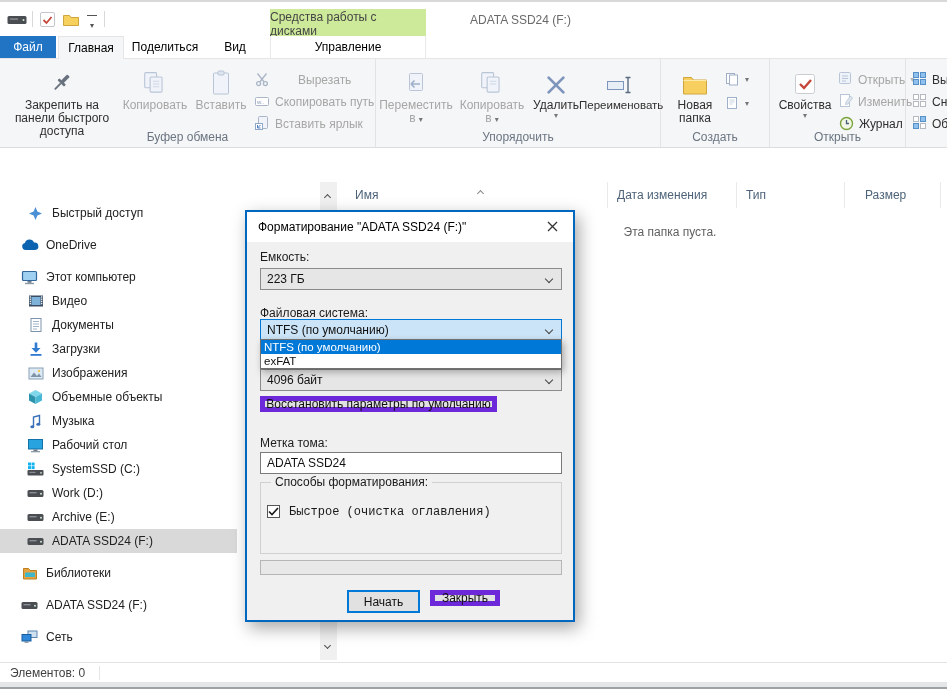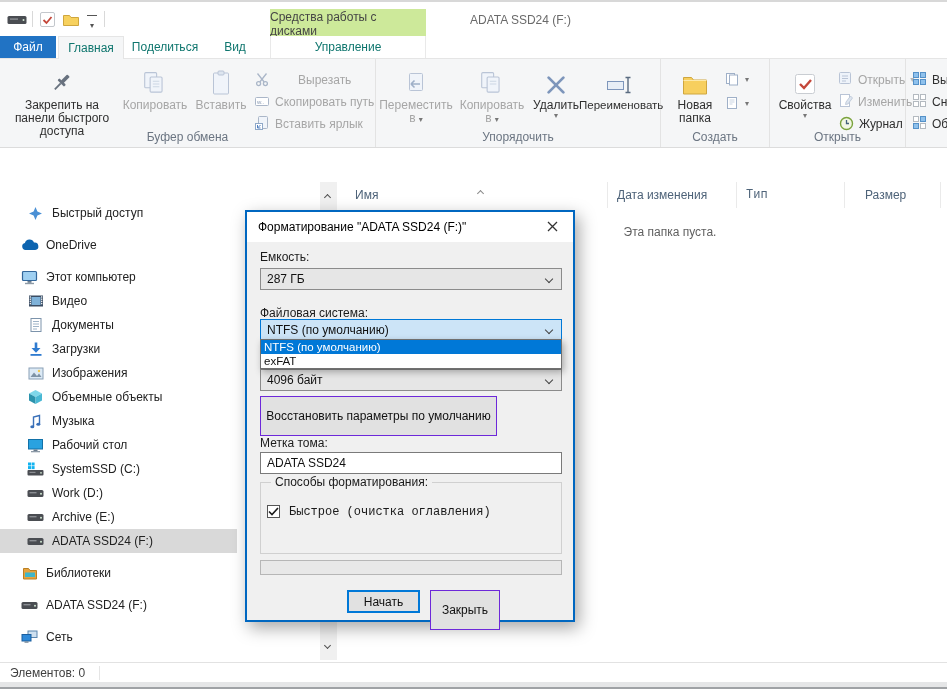--- a/index.html
+++ b/index.html
@@ -10,21 +10,21 @@
 .chev { display:inline-block; width:6px; height:6px; border-right:1.4px solid #555; border-bottom:1.4px solid #555; transform:rotate(45deg); }
 .chev.up { transform:rotate(-135deg); }
 .chev.sm { width:5px; height:5px; }
 
 .titlebar { position:absolute; left:0; top:0; width:947px; height:36px; background:#fff; border-top:2px solid #d8d8d8; }
 .qat-sep { position:absolute; top:9px; width:1px; height:16px; background:#d9d9d9; }
 .ctx-tab { position:absolute; left:270px; top:7px; width:156px; height:29px; display:flex; align-items:center; justify-content:center; color:#454545; background:var(--contextual-tab-bg); }
 .win-title { position:absolute; left:470px; top:11px; color:#6a6a6a; }
 
 .tabrow { position:absolute; left:0; top:36px; width:947px; height:22px; background:#fff; }
-.tab { position:absolute; top:0; height:22px; display:flex; align-items:center; justify-content:center; color:#0f766e; cursor:default; }
+.tab { position:absolute; top:0; height:22px; display:flex; align-items:center; justify-content:center; color:#000000; cursor:default; }
 .tab.file { background:var(--file-tab); color:#fff; }
 .tab.sel { background:var(--ribbon-bg); border:1px solid #e5e5e5; border-bottom:none; height:23px; z-index:2; }
 .tab.manage { border-left:1px solid #e9e9e9; border-right:1px solid #e9e9e9; }
 
 .ribbon { position:absolute; left:0; top:58px; width:947px; height:90px; background:var(--ribbon-bg); border-top:1px solid #e5e5e5; border-bottom:1px solid #dcdcdc; }
 .rgroup { position:absolute; top:0; height:88px; border-right:1px solid #e3e3e3; }
 .rgroup.last { border-right:none; }
 .rgl { position:absolute; bottom:3px; left:0; right:0; text-align:center; color:#6b7582; }
 .rbig { position:absolute; top:4px; display:flex; flex-direction:column; align-items:center; text-align:center; cursor:default; }
 .ric { height:36px; display:flex; align-items:flex-end; justify-content:center; padding-bottom:2px; }
@@ -54,21 +54,21 @@
 .dialog { position:absolute; left:245px; top:210px; width:330px; height:412px; background:var(--dialog-bg); border:2px solid #0067c0; box-shadow:4px 6px 16px rgba(0,0,0,.35); z-index:10; }
 .dlg-title { position:absolute; left:0; top:0; right:0; height:30px; background:#fff; display:flex; align-items:center; padding-left:11px; color:#000; }
 .dlg-close { position:absolute; right:10px; top:8px; width:22px; height:16px; display:flex; align-items:center; justify-content:center; cursor:default; }
 .dlbl { position:absolute; left:13px; color:#1a1a1a; }
 .combo { position:absolute; left:13px; width:302px; height:22px; background:#e6e6e6; border:1px solid #8b8b8b; display:flex; align-items:center; padding:0 24px 0 6px; color:#111; }
 .combo .chev { position:absolute; right:9px; top:7px; border-color:#444; }
 .combo.focus { background:#cce4f7; border-color:var(--accent); }
 .ddl { position:absolute; left:13px; top:127px; width:302px; background:#fff; border:1px solid #707070; z-index:30; box-shadow:2px 3px 7px rgba(0,0,0,.3); }
 .ddl-item { height:14px; line-height:14px; padding-left:3px; font-size:11.5px; color:#111; }
 .ddl-item.sel { background:var(--dropdown-selected-bg); color:#fff; }
-.btn { position:absolute; height:40px; background:#e1e1e1; border:1px solid #6d28d9; display:flex; align-items:center; justify-content:center; color:#111; cursor:default; }
+.btn { position:absolute; height:16px; background:#e1e1e1; border:5px solid #6d28d9; display:flex; align-items:center; justify-content:center; color:#111; cursor:default; }
 .btn.def { border:2px solid var(--accent); height:23px; }
 .groupbox { position:absolute; left:13px; top:270px; width:302px; height:72px; border:1px solid #d0d0d0; }
 .legend { position:absolute; left:24px; top:263px; background:var(--dialog-bg); padding:0 4px; color:#1a1a1a; }
 .cb { position:absolute; left:20px; top:293px; width:13px; height:13px; background:#fff; border:1px solid #555; display:flex; align-items:center; justify-content:center; }
 .prog { position:absolute; left:13px; top:348px; width:302px; height:15px; background:#e8e8e8; border:1px solid #b6b6b6; }
 .txtinput { position:absolute; left:13px; top:240px; width:302px; height:22px; background:#fff; border:1px solid #7a7a7a; display:flex; align-items:center; padding-left:6px; color:#111; }
 
 .statusbar { position:absolute; left:0; top:662px; width:947px; height:20px; background:#fff; border-top:1px solid #e2e2e2; display:flex; align-items:center; color:#3f3f3f; }
 .bottomstrip { position:absolute; left:0; top:682px; width:947px; height:7px; background:#e5e6e7; border-bottom:2px solid #9fa2a5; }
 </style>
@@ -542,21 +542,21 @@
     <span class="abs" style="left:5px;top:7px;"><span class="chev up sm" style="border-color:#505050;"></span></span>
     <span class="abs" style="left:5px;bottom:9px;"><span class="chev sm" style="border-color:#505050;"></span></span>
   </div>
 
   <div class="colh" style="left:337px;width:271px;padding-left:18px;">
       <span>Имя</span>
     </div>
   <div class="colh" style="left:608px;width:129px;padding-left:9px;">
       <span>Дата изменения</span>
     </div>
-  <div class="colh" style="left:737px;width:108px;padding-left:9px;font-family:Liberation Mono, monospace;">
+  <div class="colh" style="left:737px;width:108px;padding-left:9px;">
       <span>Тип</span>
     </div>
   <div class="colh" style="left:845px;width:96px;padding-left:20px;">
       <span>Размер</span>
     </div>
   <span class="abs" style="left:478px;top:3px;"><span class="chev up sm" style="border-color:#8a8a8a;"></span></span>
 
   <div class="empty-msg">Эта папка пуста.</div>
 
   <div class="dialog" style="top:28px;">
@@ -564,21 +564,21 @@
       <span>Форматирование "ADATA SSD24 (F:)"</span>
     </div>
     <div class="dlg-close">
       <span><svg width="11" height="11">
             <path d="M1 1l9 9M10 1l-9 9" stroke="#333" stroke-width="1.3"></path>
           </svg></span>
     </div>
 
     <div class="dlbl" style="top:38px;">Емкость:</div>
     <div class="combo" style="top:56px;">
-      <span>287 ГБ</span>
+      <span>223 ГБ</span>
       <span class="chev"></span>
     </div>
 
     <div class="dlbl" style="top:94px;">Файловая система:</div>
     <div class="combo focus" style="top:107px;">
       <span>NTFS (по умолчанию)</span>
       <span class="chev"></span>
     </div>
 
     <div class="ddl">

